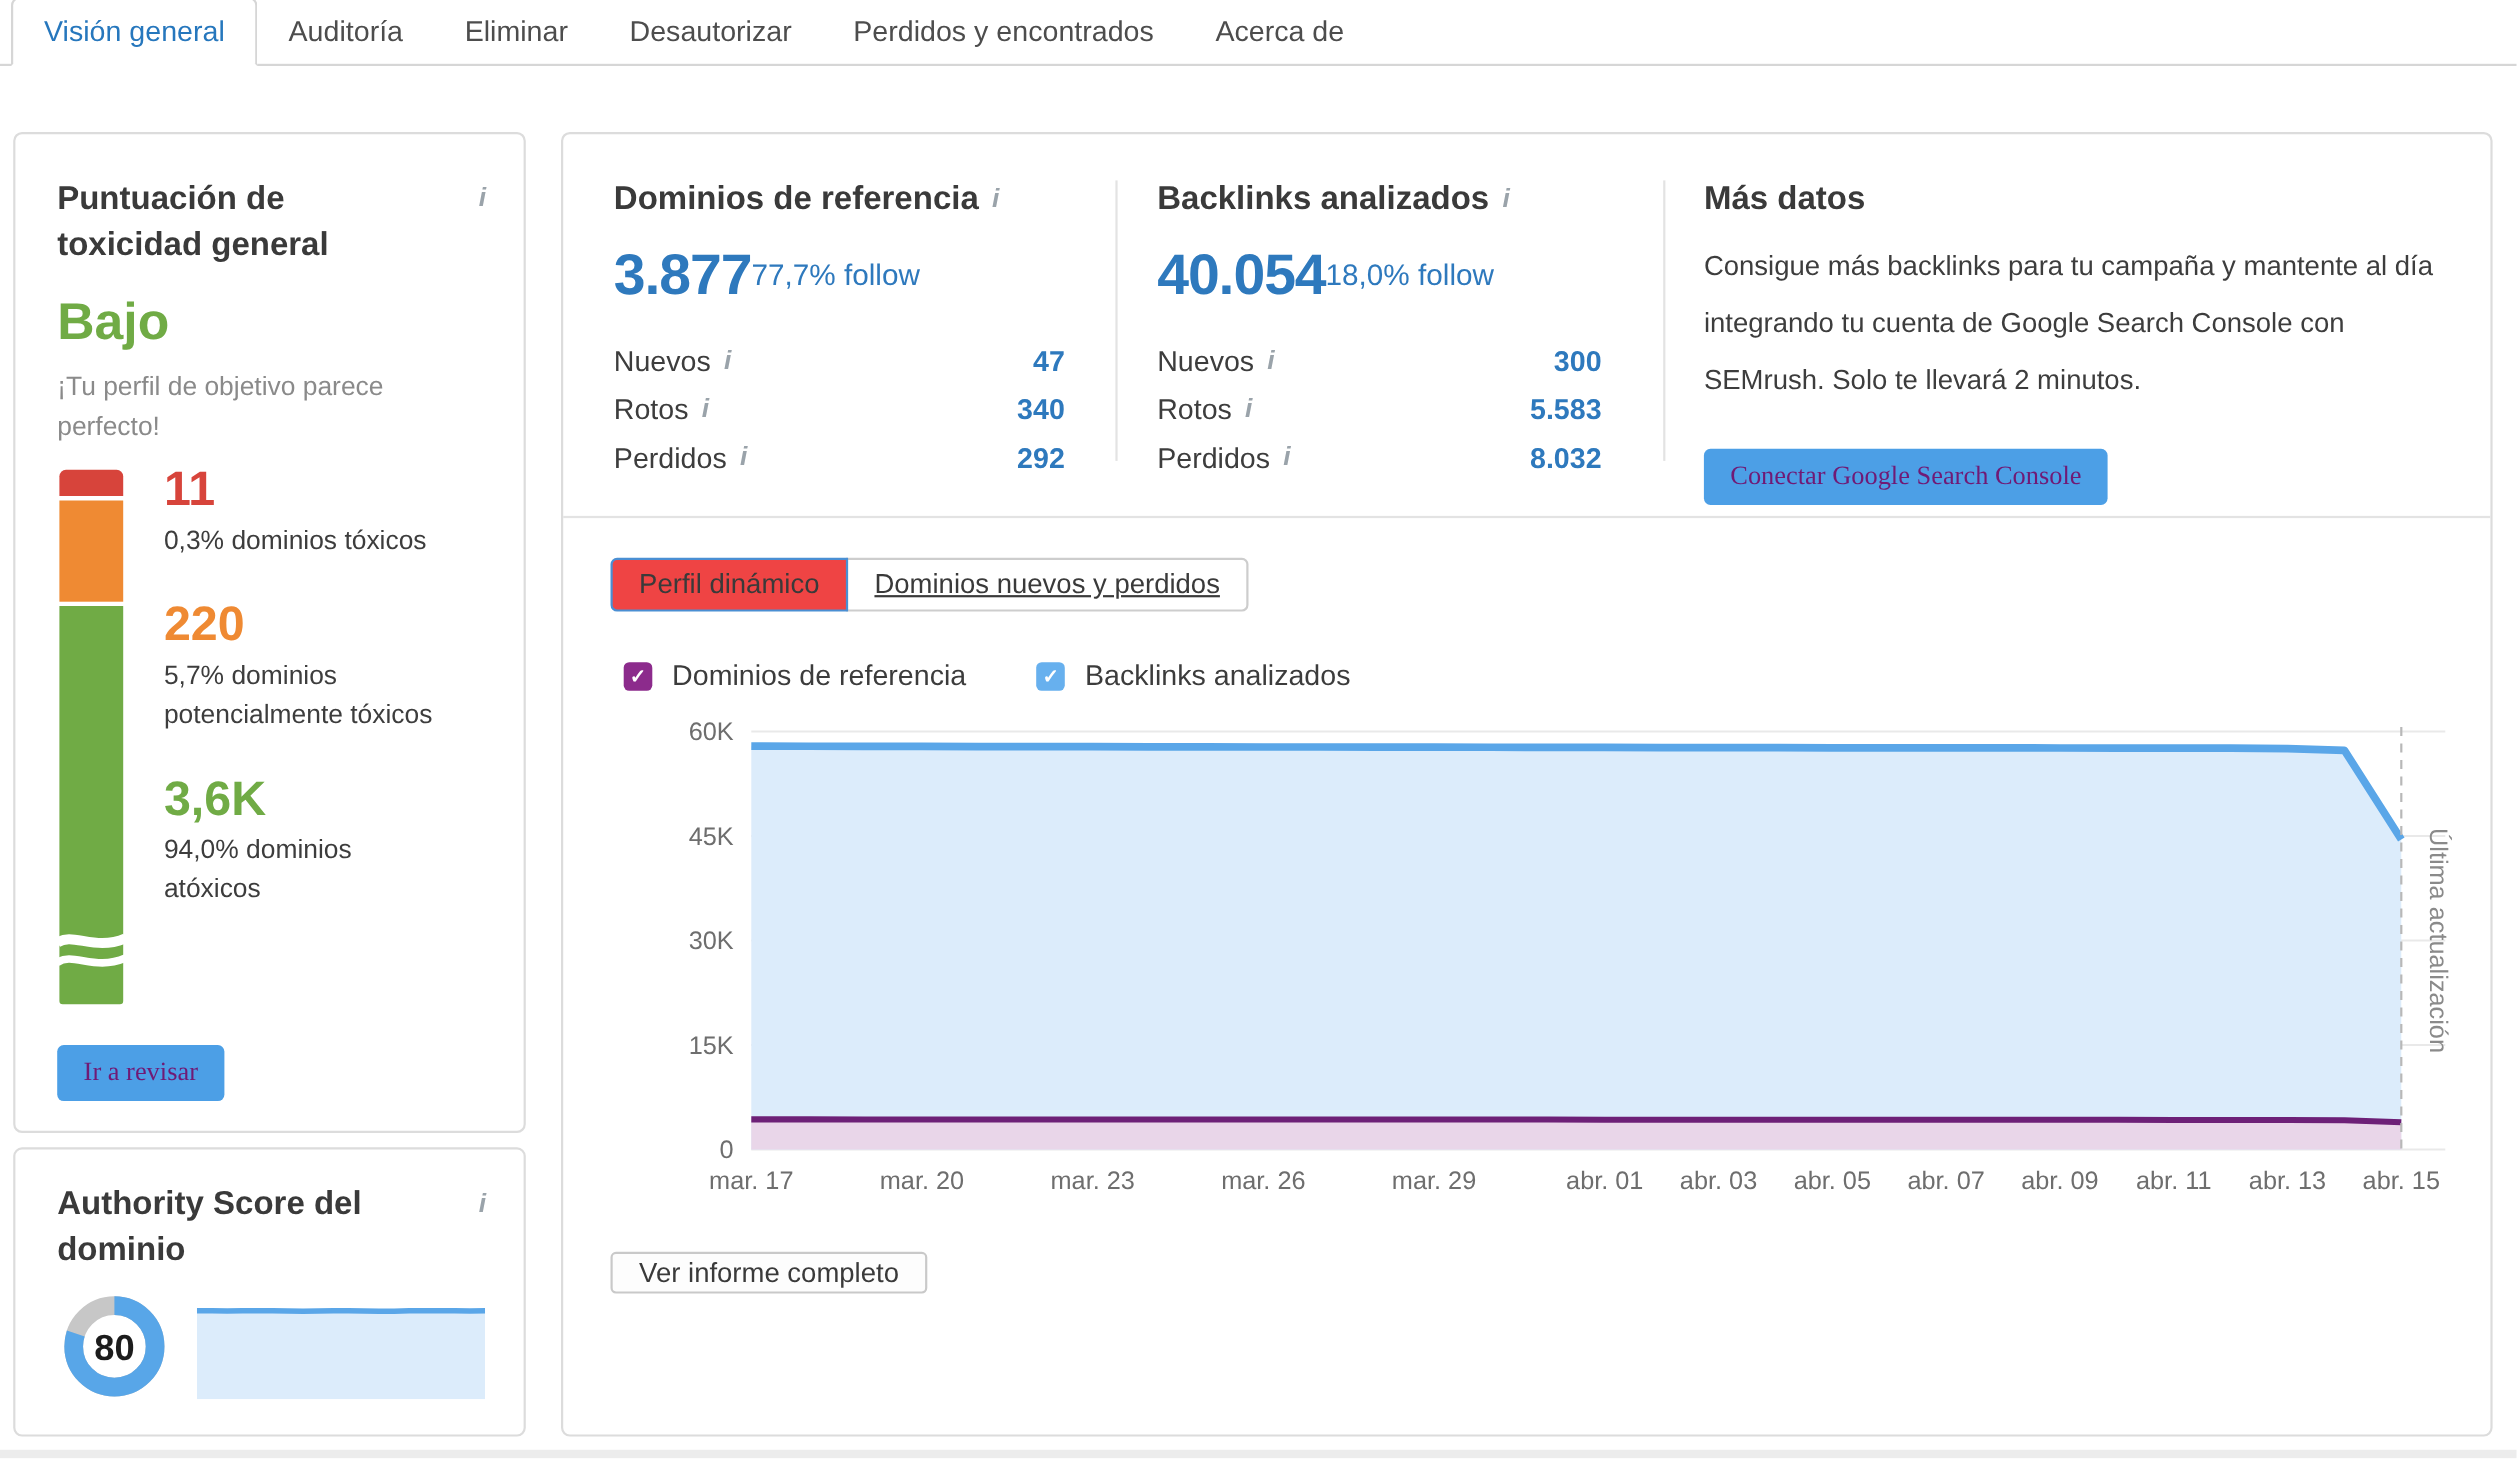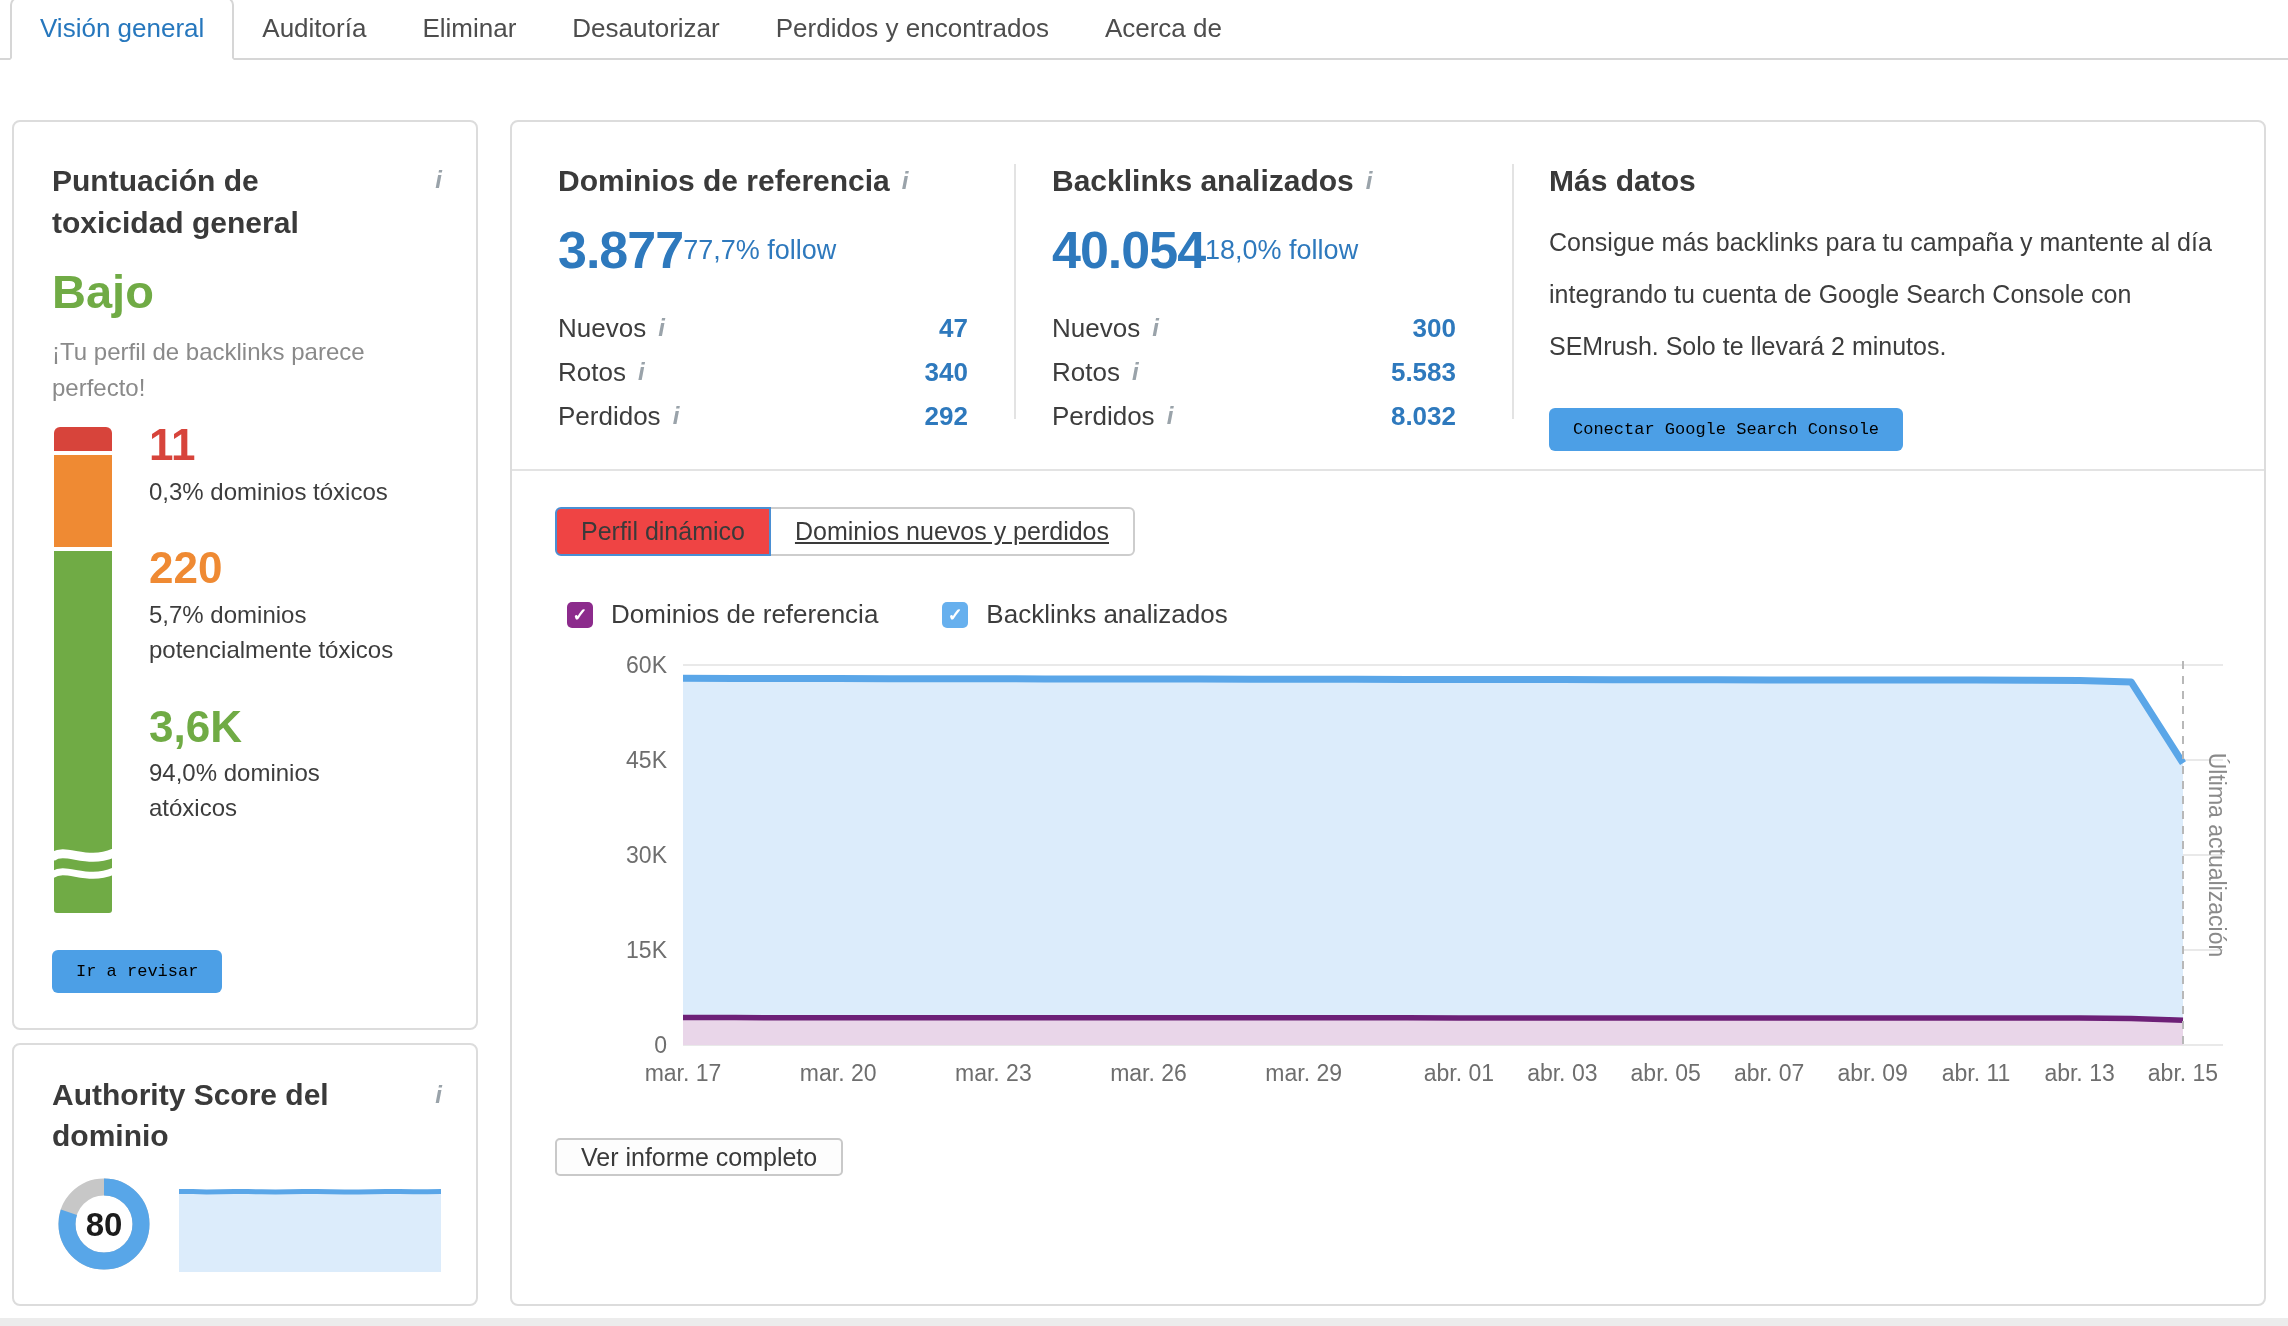--- a/index.html
+++ b/index.html
@@ -36,22 +36,22 @@
   .seg-wave   { position:absolute; left:-2px; bottom:28px; }
 
   .tox-stats { position:absolute; left:135px; top:298px; width:290px; }
   .tox-stat  { margin-bottom:34px; }
   .tox-stat .num  { font-size:44px; font-weight:bold; line-height:1.15; }
   .num-red    { color:#d7443b; }
   .num-orange { color:#ef8a33; }
   .num-green  { color:#70ab45; }
   .tox-stat .desc { font-size:24px; color:#3d3d3d; line-height:1.45; width:262px; margin-top:4px; }
 
-  .btn-blue { display:inline-block; background:#4c9fe6; color:#000000; border:none; border-radius:6px;
-              font-size:17px; font-family:Liberation Mono, monospace; padding:12px 24px; cursor:pointer; }
+  .btn-blue { display:inline-block; background:#4c9fe6; color:#701a75; border:none; border-radius:6px;
+              font-size:24px; font-family:Liberation Serif, serif; padding:12px 24px; cursor:pointer; }
   .tox-btn { position:absolute; left:38px; top:828px; }
 
   
   .auth-title { position:absolute; left:38px; top:30px; width:320px; font-size:30px; font-weight:bold; line-height:1.35; }
   .auth-info  { position:absolute; right:34px; top:38px; }
   .auth-donut { position:absolute; left:36px; top:125px; }
   .auth-spark { position:absolute; left:165px; top:135px; }
 
   
   .stats-row { position:absolute; left:0; top:0; width:100%; height:347px; }
@@ -114,21 +114,21 @@
     <div class="tab">Eliminar</div>
     <div class="tab">Desautorizar</div>
     <div class="tab">Perdidos y encontrados</div>
     <div class="tab">Acerca de</div>
   </nav>
 
   <section class="card card-toxicity">
     <h2 class="tox-title">Puntuación de toxicidad general</h2>
     <span class="info-i tox-info">i</span>
     <div class="tox-level">Bajo</div>
-    <p class="tox-msg">¡Tu perfil de backlinks parece perfecto!</p>
+    <p class="tox-msg">¡Tu perfil de objetivo parece perfecto!</p>
 
     <div class="tox-bar">
       <div class="seg seg-red"></div>
       <div class="seg seg-orange"></div>
       <div class="seg seg-green">
         <svg class="seg-wave" width="62" height="40" viewBox="0 0 62 40">
           <path d="M0,12 C 14,2 34,20 62,8" stroke="#ffffff" stroke-width="9" fill="none"></path>
           <path d="M0,30 C 14,20 34,38 62,26" stroke="#ffffff" stroke-width="7" fill="none"></path>
         </svg>
       </div>

